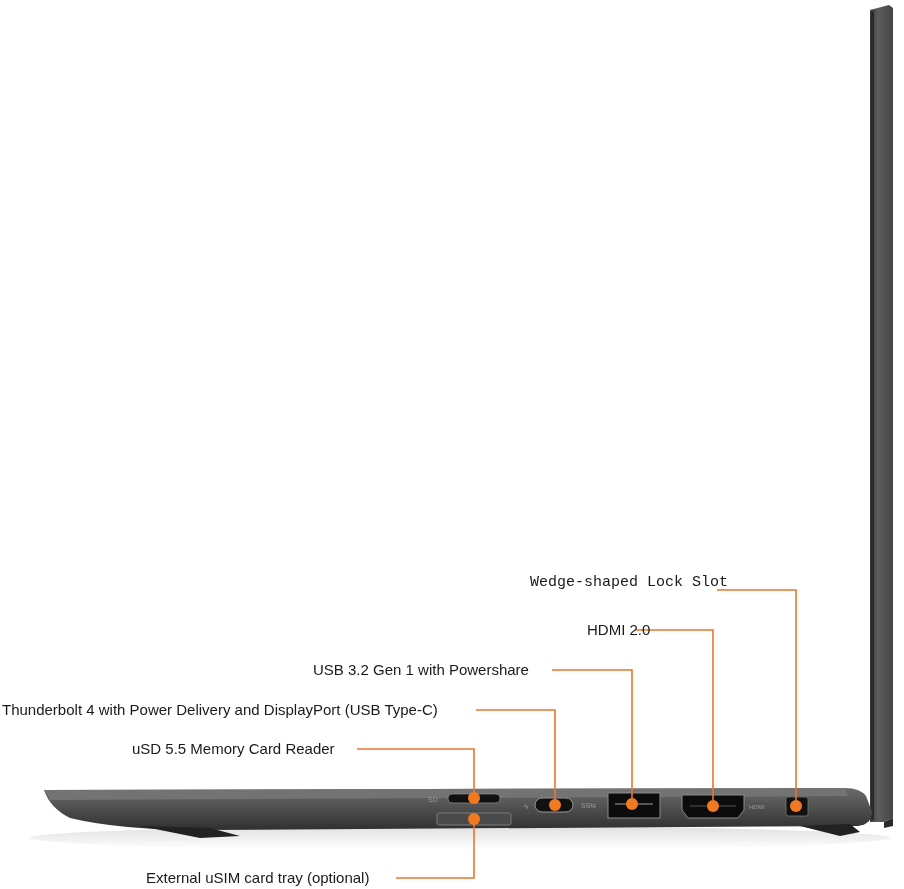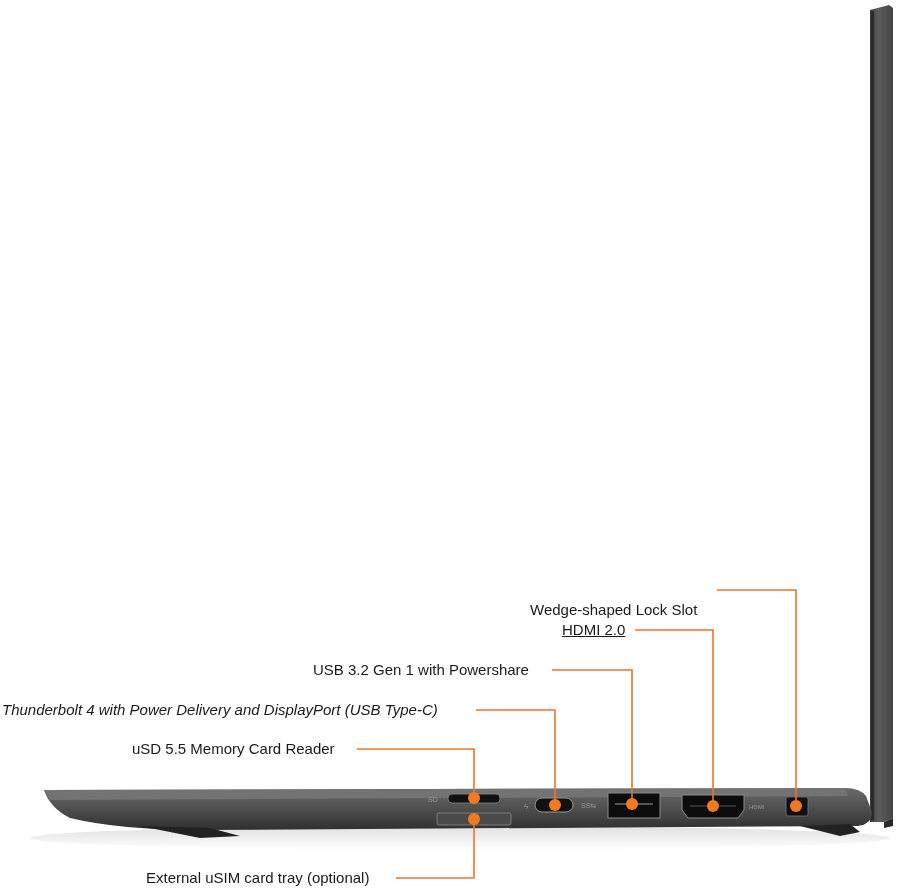--- a/index.html
+++ b/index.html
@@ -86,20 +86,20 @@
     <g fill="#f07a22">
       <circle cx="796" cy="806" r="6"></circle>
       <circle cx="713" cy="806" r="6"></circle>
       <circle cx="632" cy="804" r="6"></circle>
       <circle cx="555" cy="805" r="6"></circle>
       <circle cx="474" cy="798" r="6"></circle>
       <circle cx="474" cy="819" r="6"></circle>
     </g>
   </svg>
 
-  <div class="label" style="left:530px; top:601px;">Wedge-shaped Lock Slot</div>
-  <div class="label" style="left:562px; top:621px;text-decoration:underline;">HDMI 2.0</div>
+  <div class="label" style="left:530px; top:574px;font-family:Liberation Mono, monospace;">Wedge-shaped Lock Slot</div>
+  <div class="label" style="left:587px; top:621px;">HDMI 2.0</div>
   <div class="label" style="left:313px; top:661px;">USB 3.2 Gen 1 with Powershare</div>
-  <div class="label" style="left:2px; top:701px;font-style:italic;">Thunderbolt 4 with Power Delivery and DisplayPort (USB Type-C)</div>
+  <div class="label" style="left:2px; top:701px;">Thunderbolt 4 with Power Delivery and DisplayPort (USB Type-C)</div>
   <div class="label" style="left:132px; top:740px;">uSD 5.5 Memory Card Reader</div>
   <div class="label" style="left:146px; top:869px;text-align:center;">External uSIM card tray (optional)</div>
 
 </div>
 
 </body></html>

